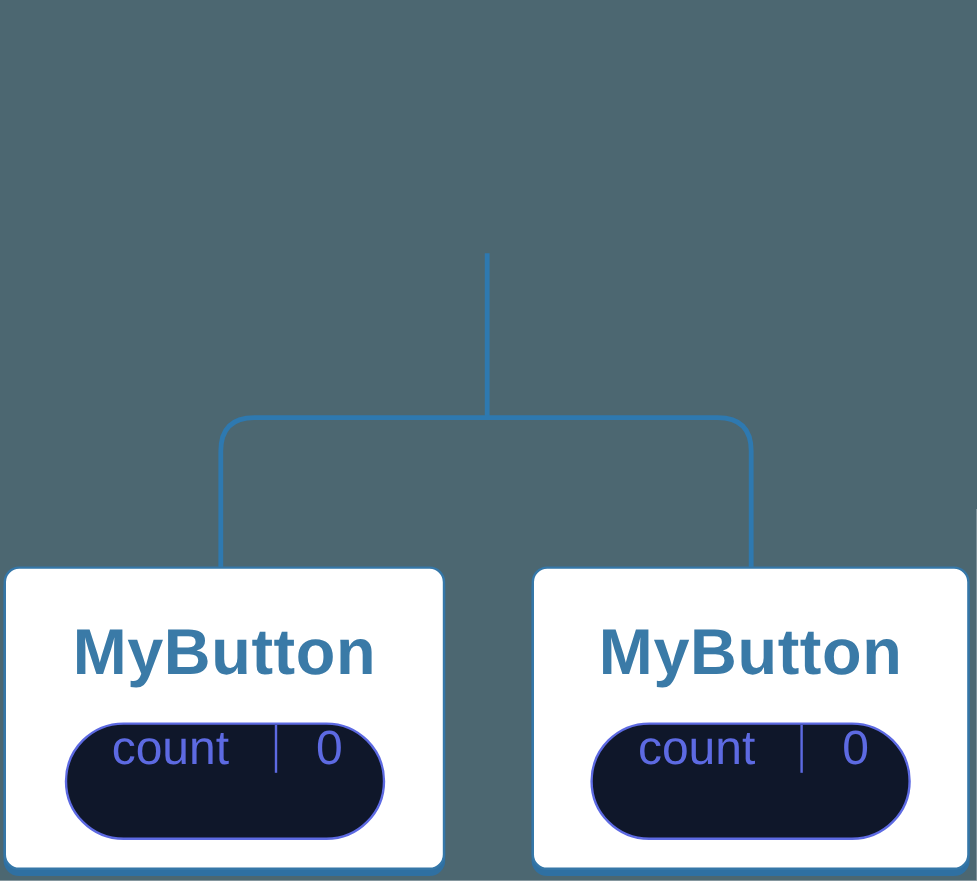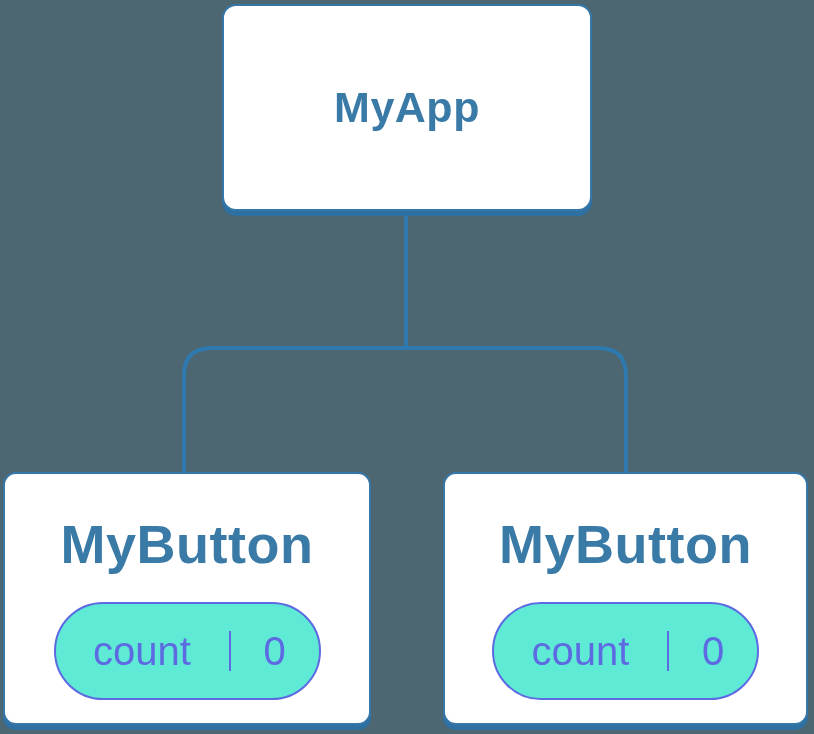--- a/index.html
+++ b/index.html
@@ -56,23 +56,23 @@
     white-space: nowrap;
   }
   .node.root .node-title { font-size: 43px; }
   .node.child .node-title { margin-top: 43px; }
   .state-pill {
     margin-top: 31px;
     width: 267px; height: 98px;
     box-sizing: border-box;
     border: 2px solid #5D6AE2;
     border-radius: 49px;
-    background: #5eead4;
+    background: #0f172a;
     display: flex;
-    align-items: center;
+    align-items: flex-start;
     overflow: hidden;
   }
   .state-name-cell {
     width: 173px;
     border-right: 2px solid #5D6AE2;
     display: flex;
     align-items: center;
     justify-content: center;
   }
   .state-value-cell {
@@ -91,23 +91,20 @@
 </head>
 <body>
 
 <div class="canvas">
 
   <svg class="connectors" width="814" height="734" viewBox="0 0 814 734">
     <path class="conn" d="M406 211 L406 350" stroke="#2E79B0"></path>
     <path class="conn" d="M184 476 L184 376 Q184 348 212 348 L598 348 Q626 348 626 376 L626 476" stroke="#2E79B0"></path>
   </svg>
 
-  <div class="node root">
-    <div class="node-title">MyApp</div>
-  </div>
 
   <div class="node child left-child">
     <div class="node-title">MyButton</div>
     <div class="state-pill">
       <div class="state-name-cell">
         <span class="state-text">count</span>
       </div>
       <div class="state-value-cell">
         <span class="state-text">0</span>
       </div>

